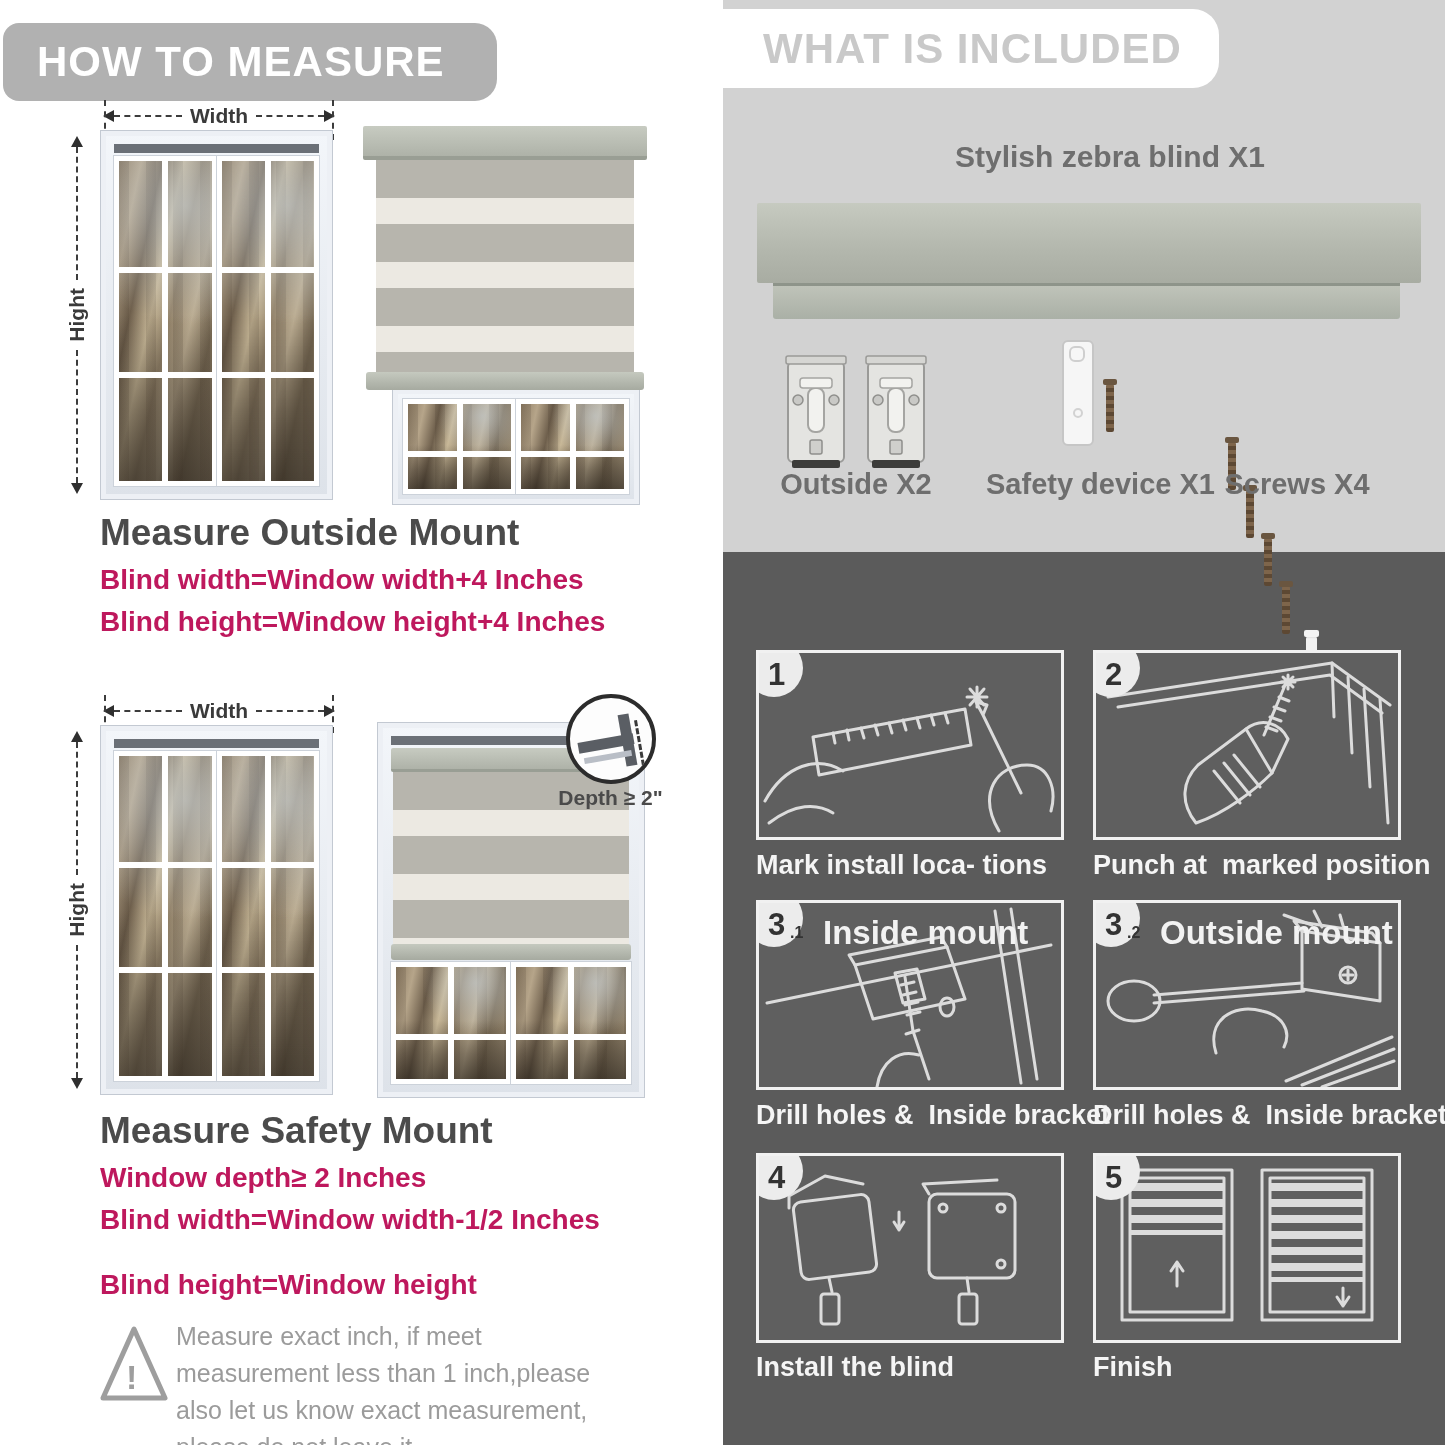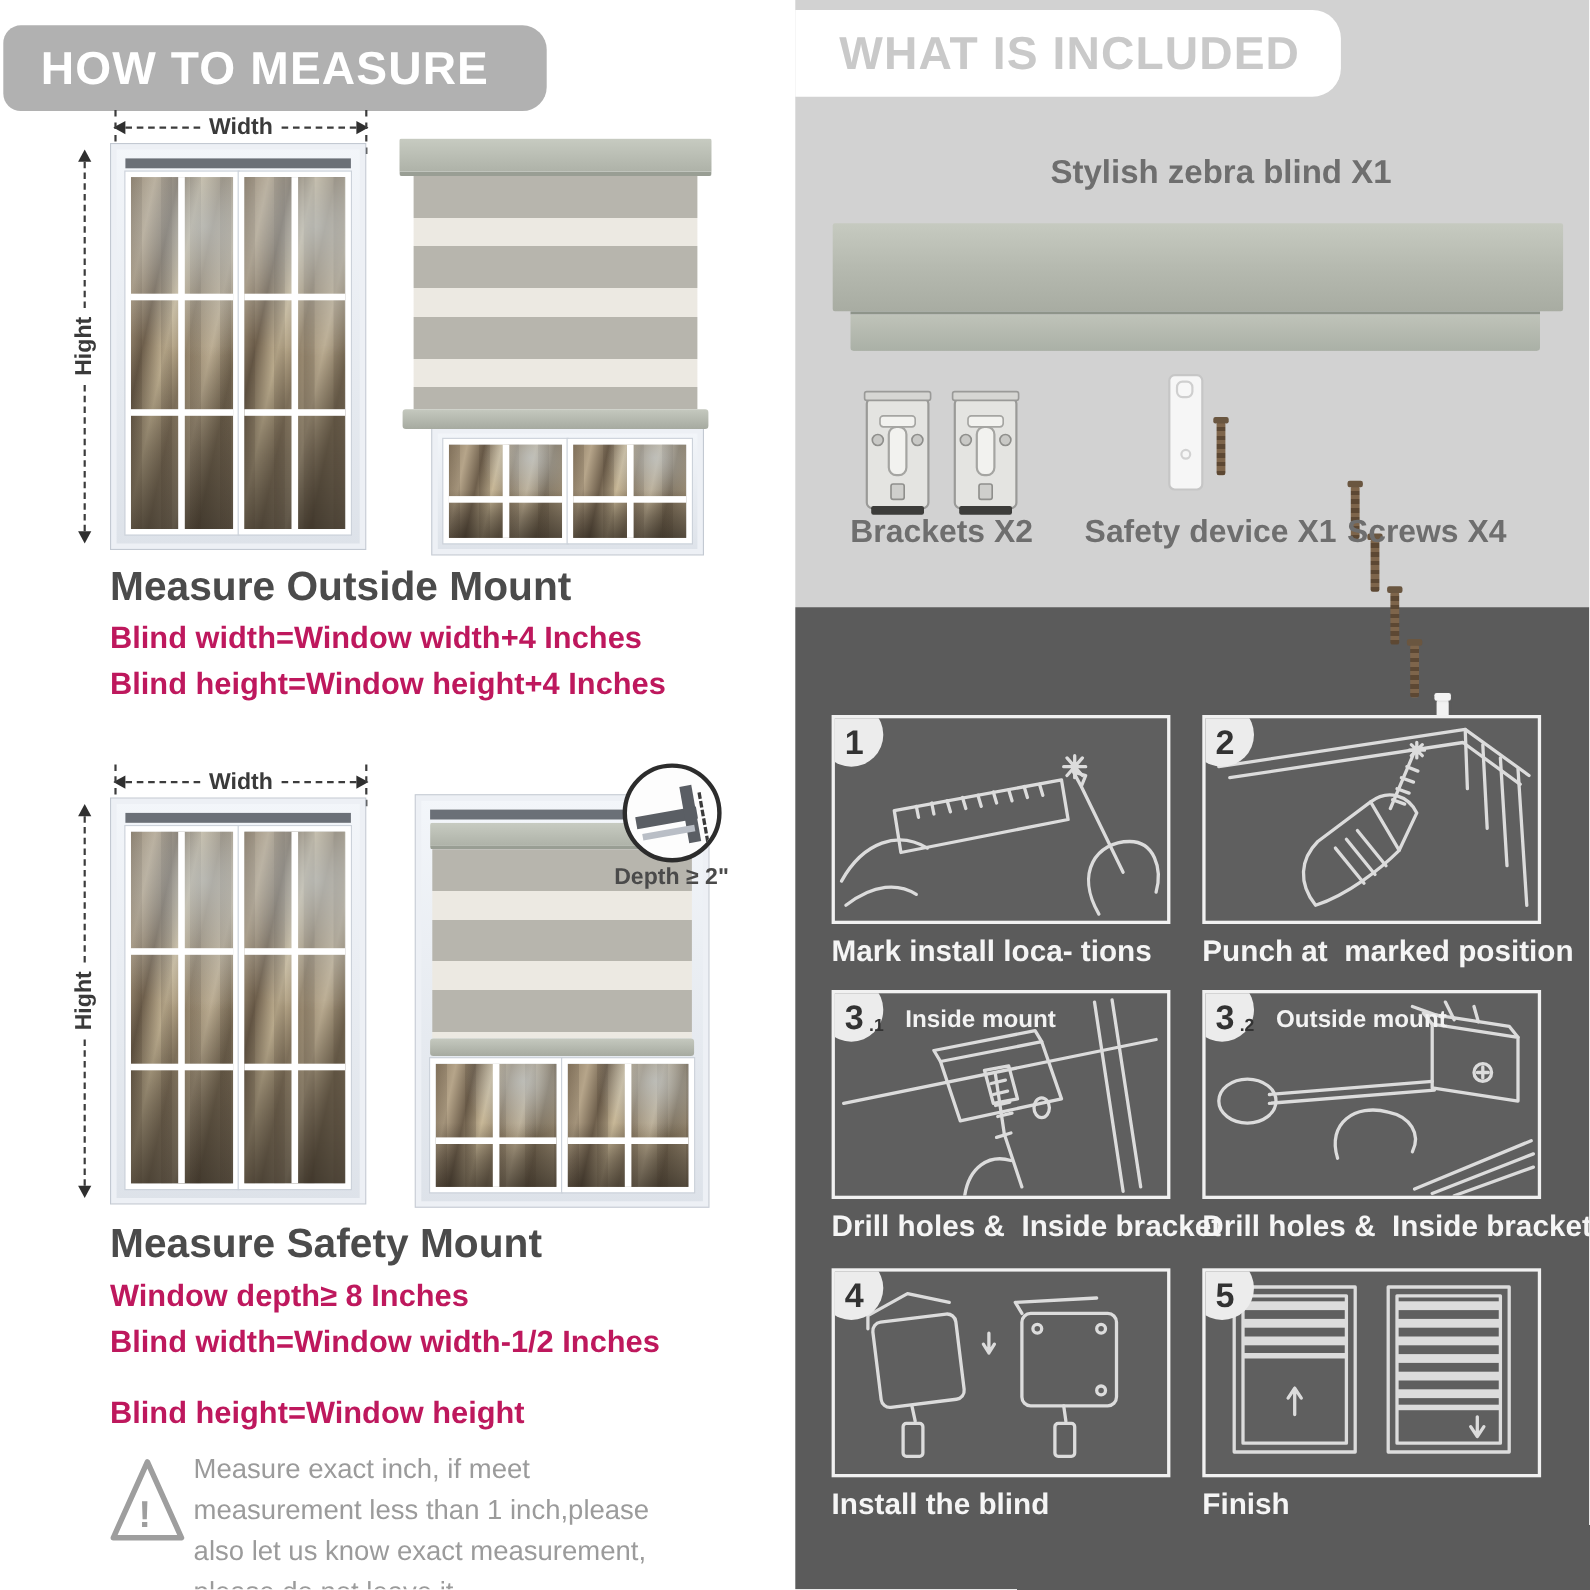--- a/index.html
+++ b/index.html
@@ -74,21 +74,21 @@
   .screw:before{content:"";position:absolute;left:-3px;top:-5px;width:14px;height:6px;background:#6a5640;border-radius:2px;}
   .anchor{width:11px;background:rgba(255,255,255,.92);border-radius:3px;position:relative;box-shadow:0 0 2px rgba(120,120,120,.4);}
   .anchor:before{content:"";position:absolute;left:-2px;top:-6px;width:15px;height:7px;background:#f4f4f4;border-radius:2px;box-shadow:0 0 2px rgba(120,120,120,.4);}
 
   
   .stepbox{border:3px solid #f1f1f1;width:308px;height:190px;position:absolute;overflow:hidden;background:#5f5f5f;}
   .stepbox svg{position:absolute;inset:0;}
   .badge{position:absolute;left:-14px;top:-14px;width:58px;height:58px;border-radius:50%;background:#ececec;}
   .stepnum{position:absolute;left:9px;top:4px;font-size:31px;font-weight:bold;color:#333333;}
   .stepsub{position:absolute;left:31px;top:21px;font-size:16px;font-weight:bold;color:#333333;}
-  .step-inner-label{position:absolute;left:64px;top:11px;font-size:22px;font-weight:bold;color:#f2f2f2;white-space:nowrap;}
+  .step-inner-label{position:absolute;left:64px;top:11px;font-size:33px;font-weight:bold;color:#f2f2f2;white-space:nowrap;}
   .caption{position:absolute;font-size:27px;font-weight:bold;color:#f5f5f5;white-space:pre;}
 
   .lineart{stroke:#dcdcdc;stroke-width:3;fill:none;stroke-linecap:round;stroke-linejoin:round;}
 </style>
 </head>
 <body>
 
 <div class="canvas">
 
   <div class="abs banner banner-left">
@@ -210,21 +210,21 @@
 
   <div class="abs depth-circle" style="left:566px;top:694px;">
     <div class="abs" style="left:8px;top:40px;width:56px;height:11px;background:#5a5e64;transform:rotate(-10deg);"></div>
     <div class="abs" style="left:52px;top:16px;width:11px;height:52px;background:#5a5e64;transform:rotate(-10deg);"></div>
     <div class="abs" style="left:14px;top:56px;width:48px;height:6px;background:#b9bec6;transform:rotate(-10deg);"></div>
     <div class="abs" style="left:68px;top:22px;width:0;height:46px;border-left:3px dashed #3a3a3a;transform:rotate(-10deg);"></div>
   </div>
   <div class="abs depth-lab" style="left:548px;top:786px;width:125px;">Depth ≥ 2"</div>
 
   <div class="abs title-h" style="left:100px;top:1110px;">Measure Safety Mount</div>
-  <div class="abs formula" style="left:100px;top:1162px;">Window depth≥ 8 Inches</div>
+  <div class="abs formula" style="left:100px;top:1162px;">Window depth≥ 2 Inches</div>
   <div class="abs formula" style="left:100px;top:1204px;">Blind width=Window width-1/2 Inches</div>
   <div class="abs formula" style="left:100px;top:1269px;">Blind height=Window height</div>
 
   <svg class="abs" style="left:98px;top:1322px;" width="72" height="84" viewBox="0 0 72 84">
     <path d="M36,7 L67,76 L5,76 Z" fill="none" stroke="#9e9e9e" stroke-width="5" stroke-linejoin="round"></path>
   </svg>
   <div class="abs" style="left:126px;top:1358px;font-size:34px;font-weight:bold;color:#9e9e9e;">!</div>
   <div class="abs warn-text" style="left:176px;top:1318px;width:465px;">Measure exact inch, if meet measurement less than 1 inch,please also let us know exact measurement, please do not leave it</div>
 
   <div class="abs gray-panel"></div>
@@ -268,21 +268,21 @@
 
   <div class="abs screw" style="left:1228px;top:394px;height:48px;"></div>
   <div class="abs screw" style="left:1246px;top:394px;height:48px;"></div>
   <div class="abs screw" style="left:1264px;top:394px;height:48px;"></div>
   <div class="abs screw" style="left:1282px;top:394px;height:48px;"></div>
   <div class="abs anchor" style="left:1306px;top:396px;height:44px;"></div>
   <div class="abs anchor" style="left:1324px;top:396px;height:44px;"></div>
   <div class="abs anchor" style="left:1342px;top:396px;height:44px;"></div>
   <div class="abs anchor" style="left:1360px;top:396px;height:44px;"></div>
 
-  <div class="abs item-label" style="left:770px;top:468px;width:172px;">Brackets X2</div>
+  <div class="abs item-label" style="left:770px;top:468px;width:172px;">Outside X2</div>
   <div class="abs item-label" style="left:986px;top:468px;width:210px;">Safety device X1</div>
   <div class="abs item-label" style="left:1222px;top:468px;width:150px;">Screws X4</div>
 
 
   <div class="stepbox" style="left:756px;top:650px;">
     <svg viewBox="0 0 302 184" class="lineart">
       <path d="M6,148 C26,112 58,102 84,118"></path>
       <path d="M10,170 C36,150 58,150 74,160"></path>
       <path d="M54,84 L206,56 L212,92 L60,122 Z"></path>
       <path d="M74,80 l2,10 M88,77 l2,10 M102,75 l3,10 M116,72 l3,10 M130,70 l3,10 M144,67 l3,10 M158,65 l3,10 M172,62 l3,10 M186,60 l3,10"></path>

